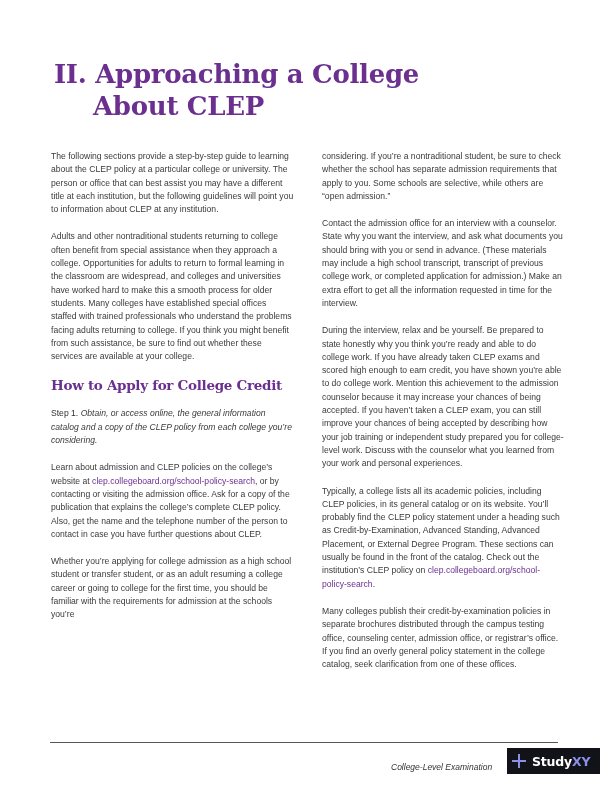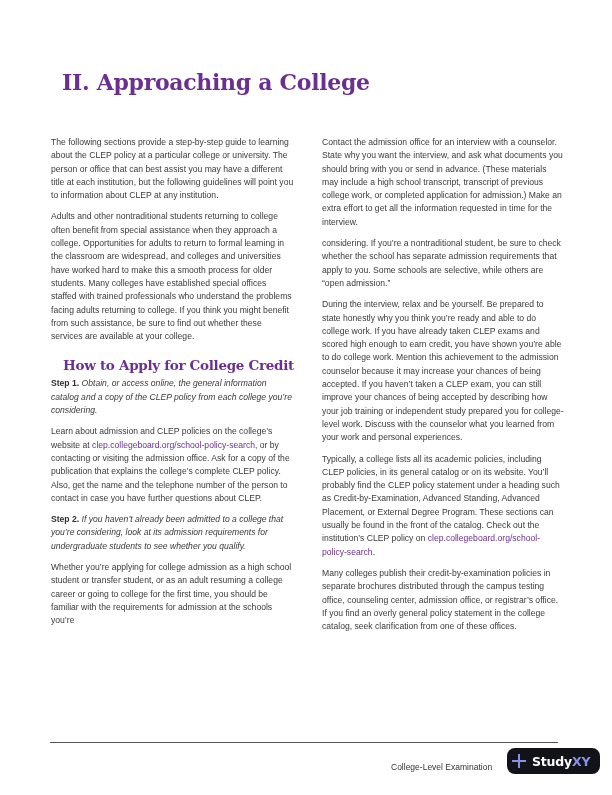--- a/index.html
+++ b/index.html
@@ -1,65 +1,62 @@
 <!DOCTYPE html>
 <html><head>
   <meta charset="utf-8">
   <style>
     html, body { margin: 0; padding: 0; background: #ffffff; }
     body { width: 612px; height: 795px; position: relative; overflow: hidden; font-family: "Liberation Sans", sans-serif; color: #333333; }
-    .title { position: absolute; left: 50px; top: 54px; margin: 12px; font-family: "DejaVu Serif", serif; font-weight: bold; color: #6a2f8f; font-size: 22px; line-height: 32px; letter-spacing: -0.3px; }
+    .title { position: absolute; left: 50px; top: 54px; margin: 4px; font-family: "DejaVu Serif", serif; font-weight: bold; color: #6a2f8f; font-size: 26px; line-height: 32px; letter-spacing: -0.3px; }
     .title .l2 { display: block; padding-left: 39px; }
     .col { position: absolute; top: 136px; width: 240px; font-size: 8.6px; line-height: 13.3px; color: #3a3a3a; }
     .col.left { left: 51px; width: 243px; }
     .col.right { left: 322px; width: 242px; top: 136px; }
-    .col p { margin: 0 0 8px 0; }
-    .col h2 { margin: 14px 0 4px 0; font-family: "DejaVu Serif", serif; font-weight: bold; color: #6a2f8f; font-size: 13.5px; line-height: 16px; letter-spacing: -0.3px; text-align: right; }
-    .step-lbl { font-weight: bold; color: #2f2f2f; }
+    .col p { margin: 14px 0 8px 0; }
+    .col h2 { margin: 14px 0 4px 0; font-family: "DejaVu Serif", serif; font-weight: bold; color: #6a2f8f; font-size: 13.5px; line-height: 16px; letter-spacing: -0.3px; }
+    .step-lbl { font-weight: normal; color: #2f2f2f; }
     .step-txt { font-style: italic; }
     a.link { color: #6a2f8f; font-weight: normal; text-decoration: none; }
     .footer-rule { position: absolute; left: 50px; top: 742px; width: 508px; height: 1px; background: #555555; }
     .footer-url { position: absolute; left: 51px; top: 801px; font-size: 8.5px; font-weight: bold; color: #6a2f8f; text-decoration: none; }
-    .footer-caption { position: absolute; left: 391px; top: 762px; font-size: 8.5px; color: #333333; }
-    .logo { position: absolute; left: 507px; top: 748px; width: 93px; height: 26px; background: #111318; border-radius: 8px; display: flex; align-items: center; padding-left: 5px; box-sizing: border-box; }
+    .footer-caption { position: absolute; left: 391px; top: 762px; font-size: 8.5px; font-style: italic; color: #333333; }
+    .logo { position: absolute; left: 507px; top: 748px; width: 93px; height: 26px; background: #111318; border-radius: 0; display: flex; align-items: center; padding-left: 5px; box-sizing: border-box; }
     .logo .plus { position: relative; width: 14px; height: 14px; margin-right: 6px; }
     .logo .plus::before, .logo .plus::after { content: ""; position: absolute; background: #8b8fe8; }
     .logo .plus::before { left: 6px; top: 0; width: 1.6px; height: 14px; }
     .logo .plus::after { left: 0; top: 6px; width: 14px; height: 1.6px; }
     .logo .brand { font-family: "DejaVu Sans", sans-serif; font-weight: bold; font-size: 12.5px; color: #ffffff; letter-spacing: -0.2px; }
     .logo .brand .xy { color: #8b8fe8; }
   </style>
 </head>
 <body>
 
 <h1 class="title">
   <span>II. Approaching a College</span>
+  <span class="l2">About CLEP</span>
 </h1>
 
 <div class="col left">
   <p>The following sections provide a step-by-step guide to learning about the CLEP policy at a particular college or university. The person or office that can best assist you may have a different title at each institution, but the following guidelines will point you to information about CLEP at any institution.</p>
   <p>Adults and other nontraditional students returning to college often benefit from special assistance when they approach a college. Opportunities for adults to return to formal learning in the classroom are widespread, and colleges and universities have worked hard to make this a smooth process for older students. Many colleges have established special offices staffed with trained professionals who understand the problems facing adults returning to college. If you think you might benefit from such assistance, be sure to find out whether these services are available at your college.</p>
   <h2>How to Apply for College Credit</h2>
   <p>
     <span class="step-lbl">Step 1.</span>
     <span class="step-txt">Obtain, or access online, the general information catalog and a copy of the CLEP policy from each college you’re considering.</span>
   </p>
   <p>
     <span>Learn about admission and CLEP policies on the college’s website at </span><a class="link">clep.collegeboard.org/school-policy-search</a><span>, or by contacting or visiting the admission office. Ask for a copy of the publication that explains the college’s complete CLEP policy. Also, get the name and the telephone number of the person to contact in case you have further questions about CLEP.</span>
   </p>
-  <p>
-    <span class="step-lbl">Step 2.</span>
-    <span class="step-txt">If you haven’t already been admitted to a college that you’re considering, look at its admission requirements for undergraduate students to see whether you qualify.</span>
-  </p>
   <p>Whether you’re applying for college admission as a high school student or transfer student, or as an adult resuming a college career or going to college for the first time, you should be familiar with the requirements for admission at the schools you’re</p>
 </div>
 
 <div class="col right">
+  <p>considering. If you’re a nontraditional student, be sure to check whether the school has separate admission requirements that apply to you. Some schools are selective, while others are “open admission.”</p>
   <p>Contact the admission office for an interview with a counselor. State why you want the interview, and ask what documents you should bring with you or send in advance. (These materials may include a high school transcript, transcript of previous college work, or completed application for admission.) Make an extra effort to get all the information requested in time for the interview.</p>
-  <p>considering. If you’re a nontraditional student, be sure to check whether the school has separate admission requirements that apply to you. Some schools are selective, while others are “open admission.”</p>
   <p>During the interview, relax and be yourself. Be prepared to state honestly why you think you’re ready and able to do college work. If you have already taken CLEP exams and scored high enough to earn credit, you have shown you’re able to do college work. Mention this achievement to the admission counselor because it may increase your chances of being accepted. If you haven’t taken a CLEP exam, you can still improve your chances of being accepted by describing how your job training or independent study prepared you for college-level work. Discuss with the counselor what you learned from your work and personal experiences.</p>
   <p>
     <span>Typically, a college lists all its academic policies, including CLEP policies, in its general catalog or on its website. You’ll probably find the CLEP policy statement under a heading such as Credit-by-Examination, Advanced Standing, Advanced Placement, or External Degree Program. These sections can usually be found in the front of the catalog. Check out the institution’s CLEP policy on </span><a class="link">clep.collegeboard.org/school-policy-search</a><span>.</span>
   </p>
   <p>Many colleges publish their credit-by-examination policies in separate brochures distributed through the campus testing office, counseling center, admission office, or registrar’s office. If you find an overly general policy statement in the college catalog, seek clarification from one of these offices.</p>
 </div>
 
 <div class="footer-rule"></div>
 <a class="footer-url">clep.collegeboard.org</a>
 <span class="footer-caption">College-Level Examination</span>

